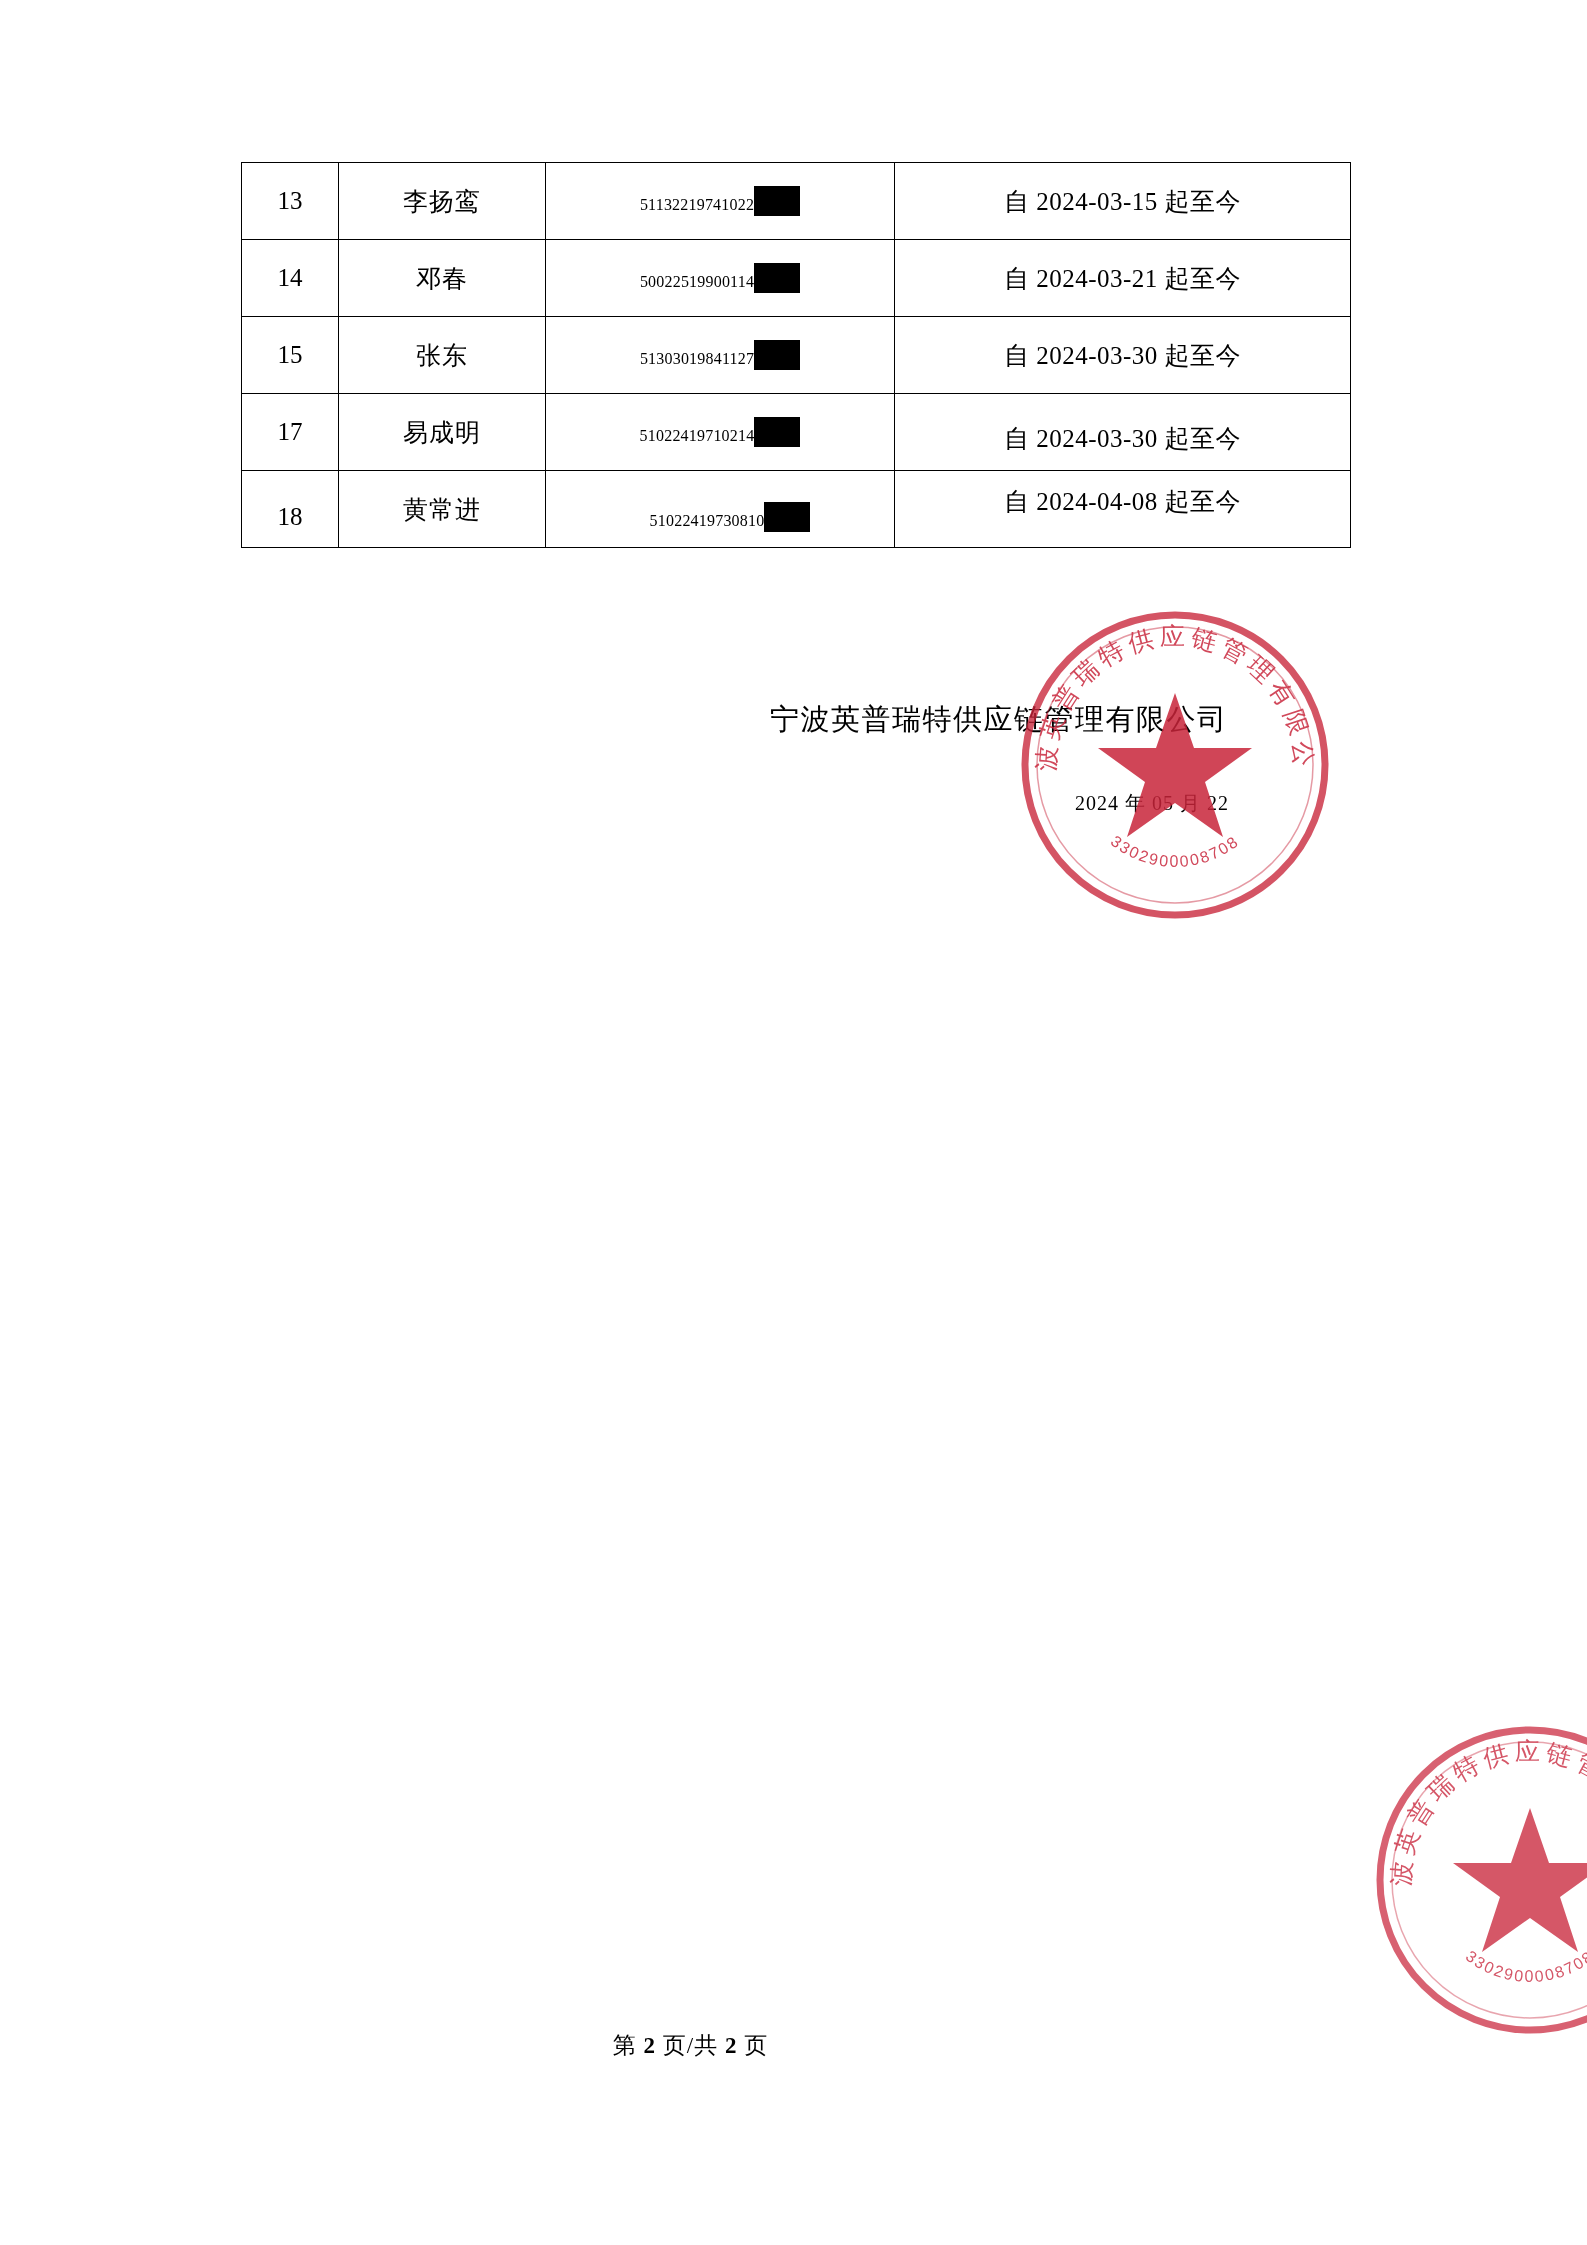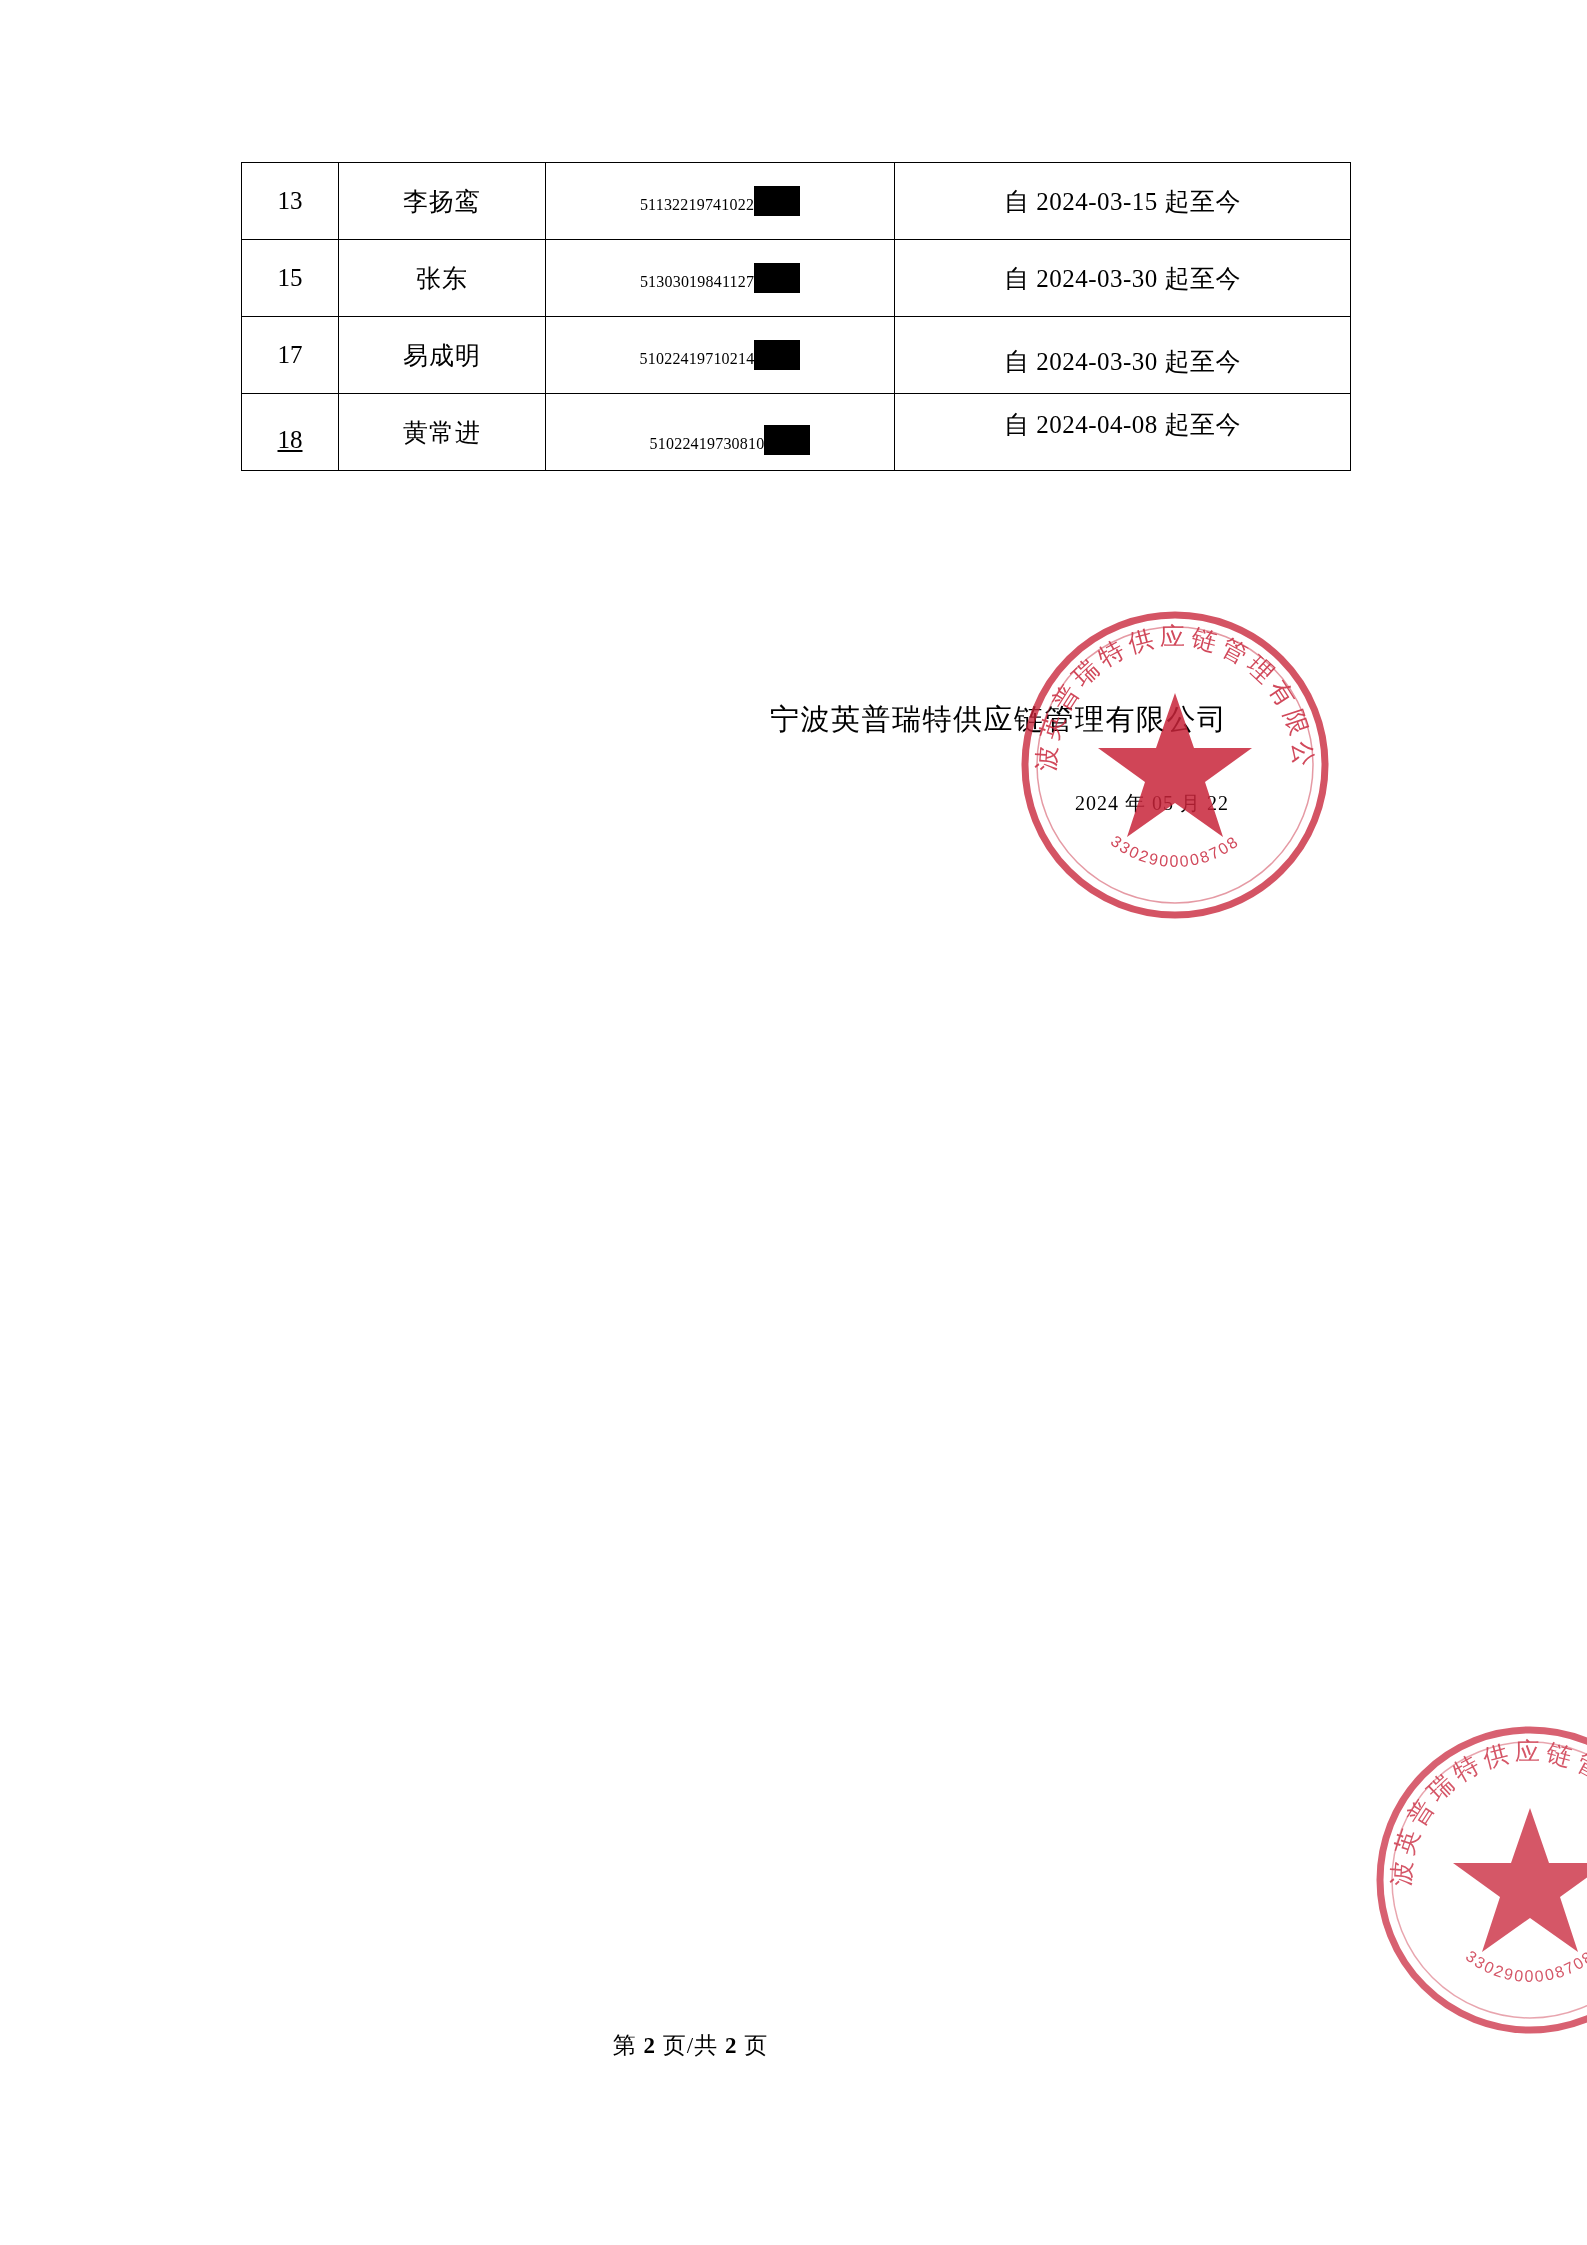--- a/index.html
+++ b/index.html
@@ -66,21 +66,21 @@
     vertical-align: -6px;
     margin-left: 0px;
   }
   .name-cell { font-size: 26px; letter-spacing: 1px; }
   .idx-cell  { font-size: 25px; }
   .period-cell { font-size: 25px; letter-spacing: 0.5px; }
 
   
   .shift-down .period-cell { transform: translateY(6px); }
   .shift-up .period-cell { transform: translateY(-8px); }
-  .idx-lower { transform: translateY(8px); display:inline-block;text-decoration:underline; }
+  .idx-lower { transform: translateY(8px); display:inline-block; }
   .id-lower { transform: translateY(8px); display:inline-block;margin-left:20px; }
 
   
   .sign-block {
     position: absolute;
     left: 770px;
     top: 700px;
     width: 620px;
     text-align: left;
   }
@@ -139,20 +139,28 @@
   <div class="table-wrap">
     <table class="roster">
       <tbody>
         <tr>
           <td class="col-idx idx-cell">13</td>
           <td class="col-name name-cell">李扬鸾</td>
           <td class="col-id id-cell">
             <span class="id-inner"><span>51132219741022</span><span class="redaction"></span></span>
           </td>
           <td class="col-period period-cell">自 2024-03-15 起至今</td>
+        </tr>
+        <tr>
+          <td class="col-idx idx-cell">14</td>
+          <td class="col-name name-cell">邓春</td>
+          <td class="col-id id-cell">
+            <span class="id-inner"><span>50022519900114</span><span class="redaction"></span></span>
+          </td>
+          <td class="col-period period-cell">自 2024-03-21 起至今</td>
         </tr>
         <tr>
           <td class="col-idx idx-cell">15</td>
           <td class="col-name name-cell">张东</td>
           <td class="col-id id-cell">
             <span class="id-inner"><span>51303019841127</span><span class="redaction"></span></span>
           </td>
           <td class="col-period period-cell">自 2024-03-30 起至今</td>
         </tr>
         <tr class="shift-down">

